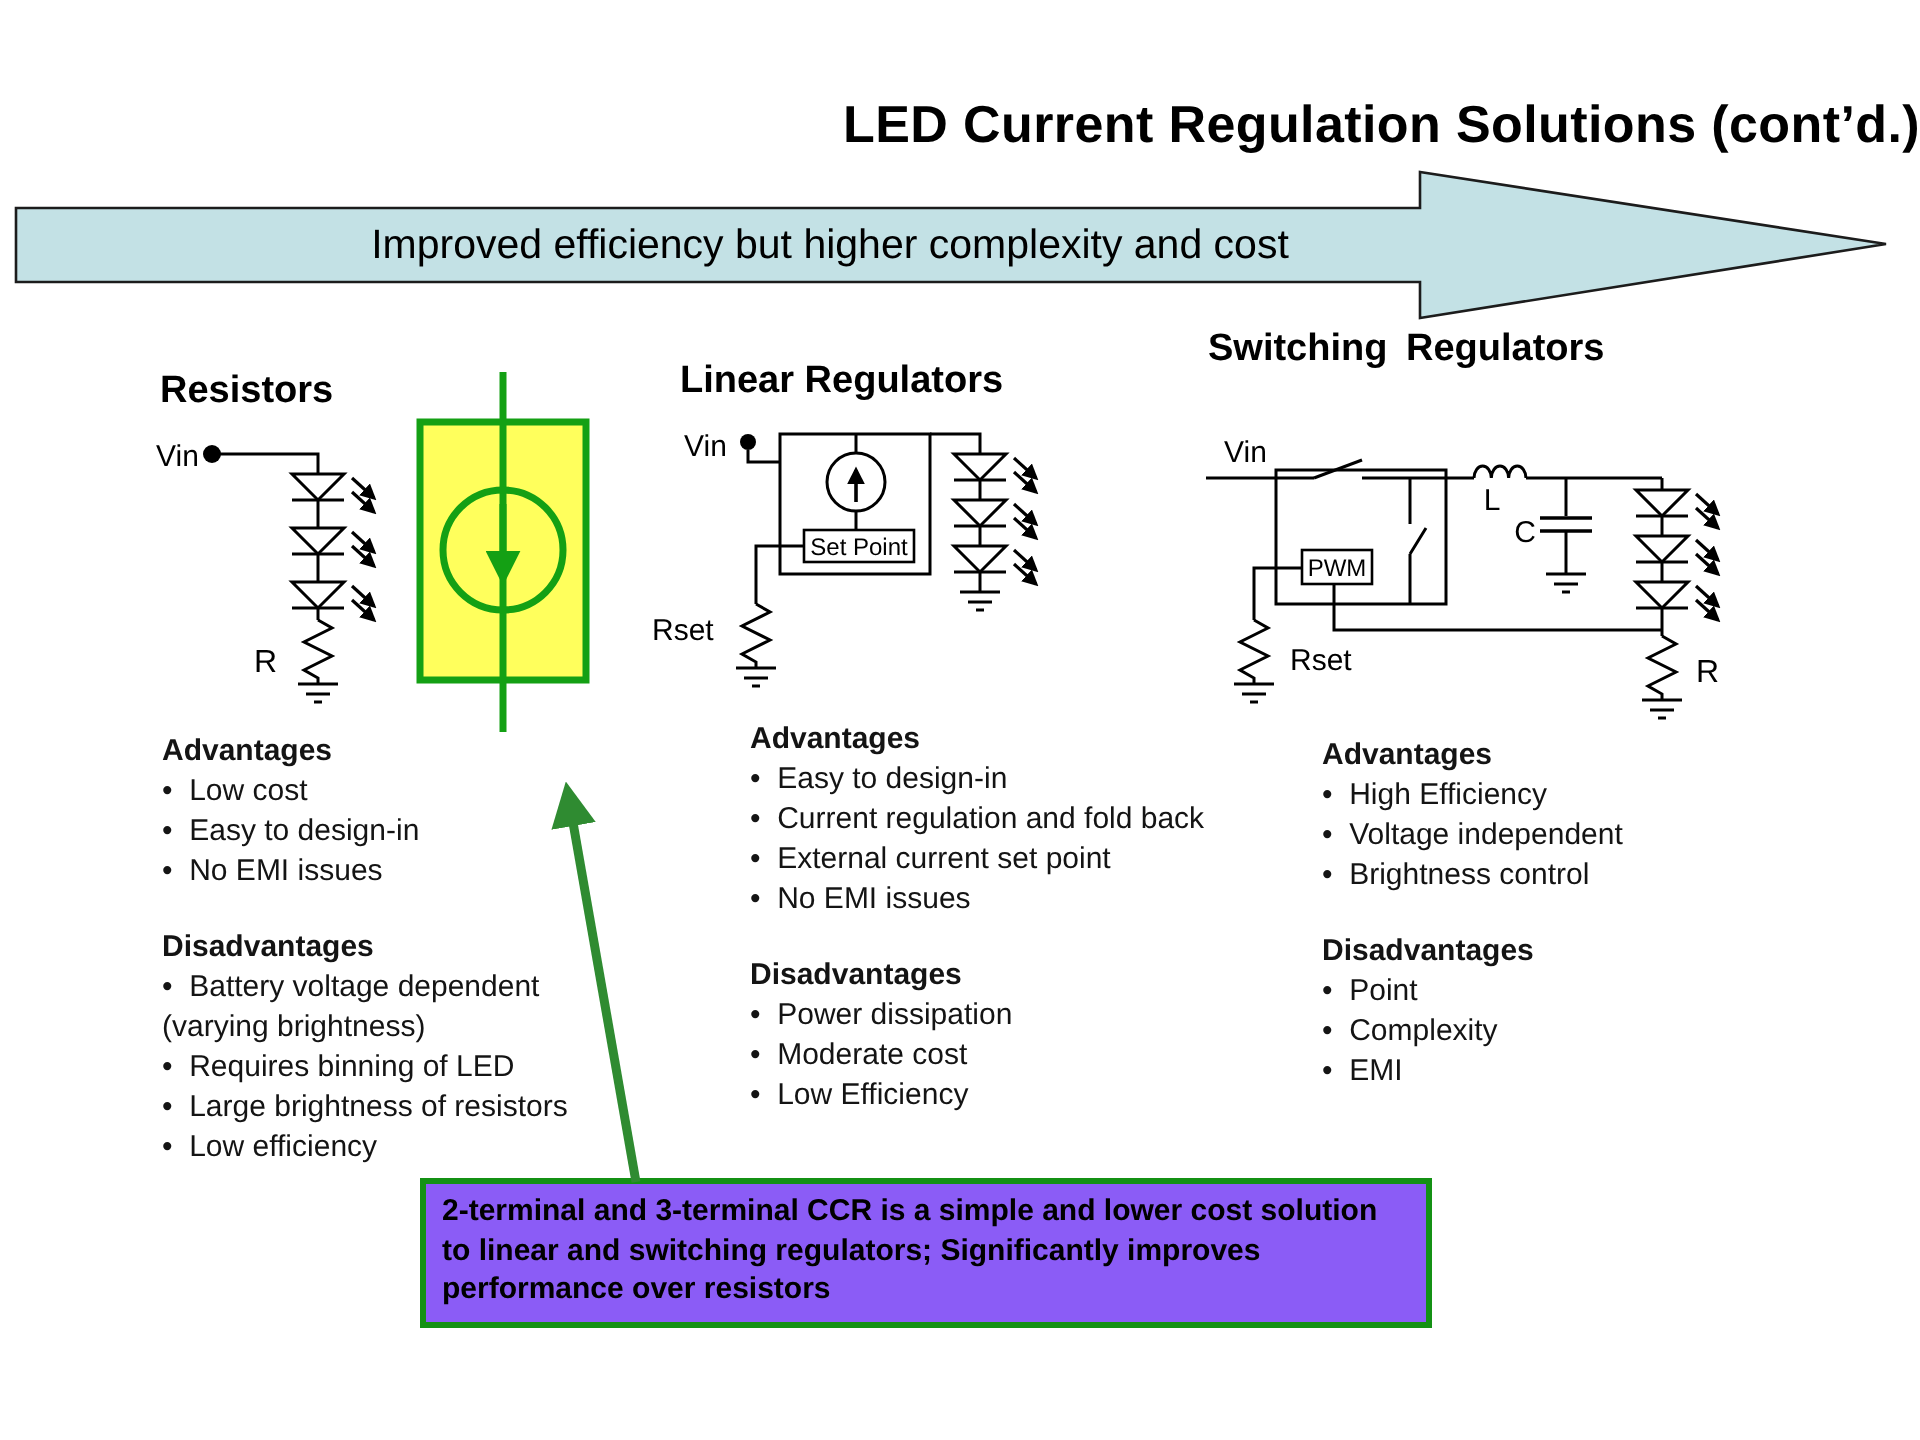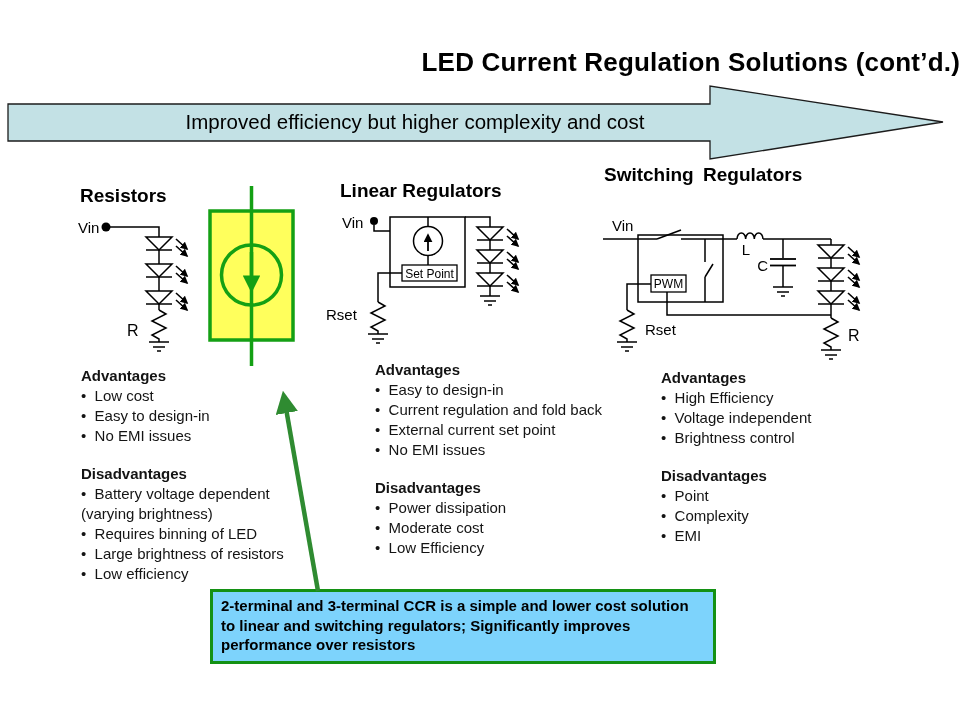--- a/index.html
+++ b/index.html
@@ -7,21 +7,21 @@
          font-family:"Liberation Sans",sans-serif;color:#000;}
   .title{position:absolute;top:47px;left:0;width:960px;text-align:right;
          font-size:26px;font-weight:bold;letter-spacing:0.2px;}
   .col-head{position:absolute;font-size:19px;font-weight:bold;white-space:nowrap;}
   .col-head.wide{word-spacing:4px;}
   .col-text{position:absolute;font-size:15px;line-height:20px;color:#141414;margin-left:24px;}
   .bhead{font-weight:bold;}
   .bhead.gap{margin-top:18px;}
   .bullet::before{content:"\2022\00a0\00a0";}
   .callout{position:absolute;left:210px;top:589px;width:484px;box-sizing:content-box;
-           background:#7dd3fc;border:3px solid #149114;padding:4px 8px 6px 8px;
+           background:#8b5cf6;border:3px solid #149114;padding:4px 8px 6px 8px;
            font-size:15px;line-height:19.5px;font-weight:bold;}
   svg.overlay{position:absolute;left:0;top:0;width:960px;height:720px;pointer-events:none;}
   svg text{font-family:"Liberation Sans",sans-serif;fill:#000;}
 </style>
 </head>
 <body>
 
 <div class="slide">
 
   <div class="title">LED Current Regulation Solutions (cont’d.)</div>

